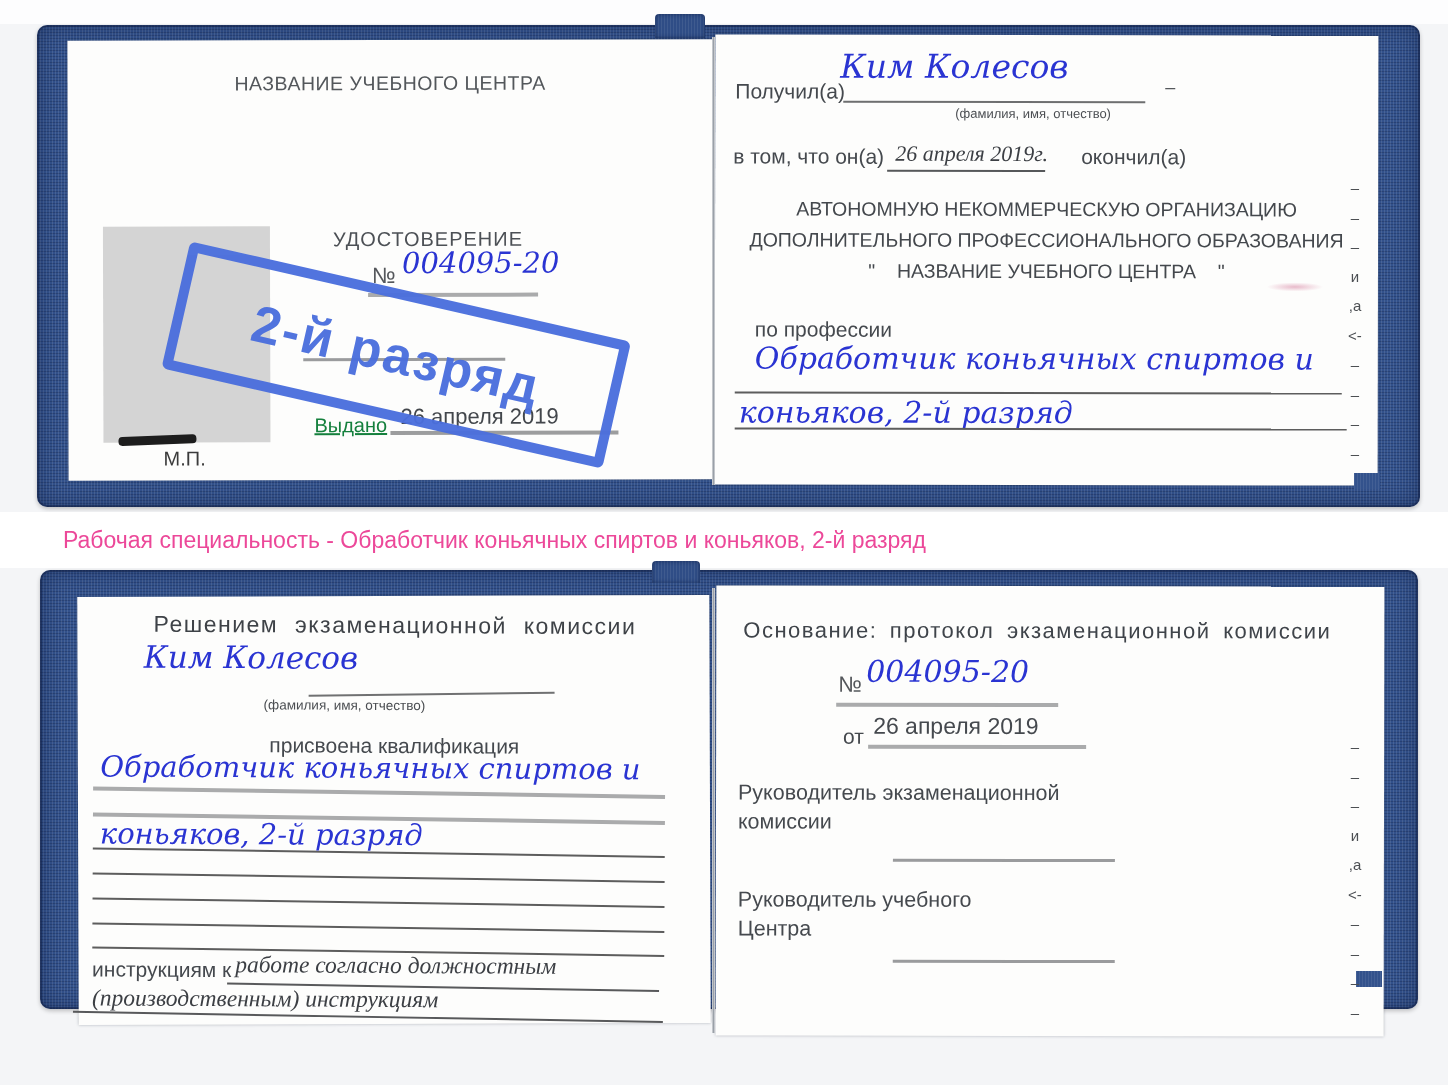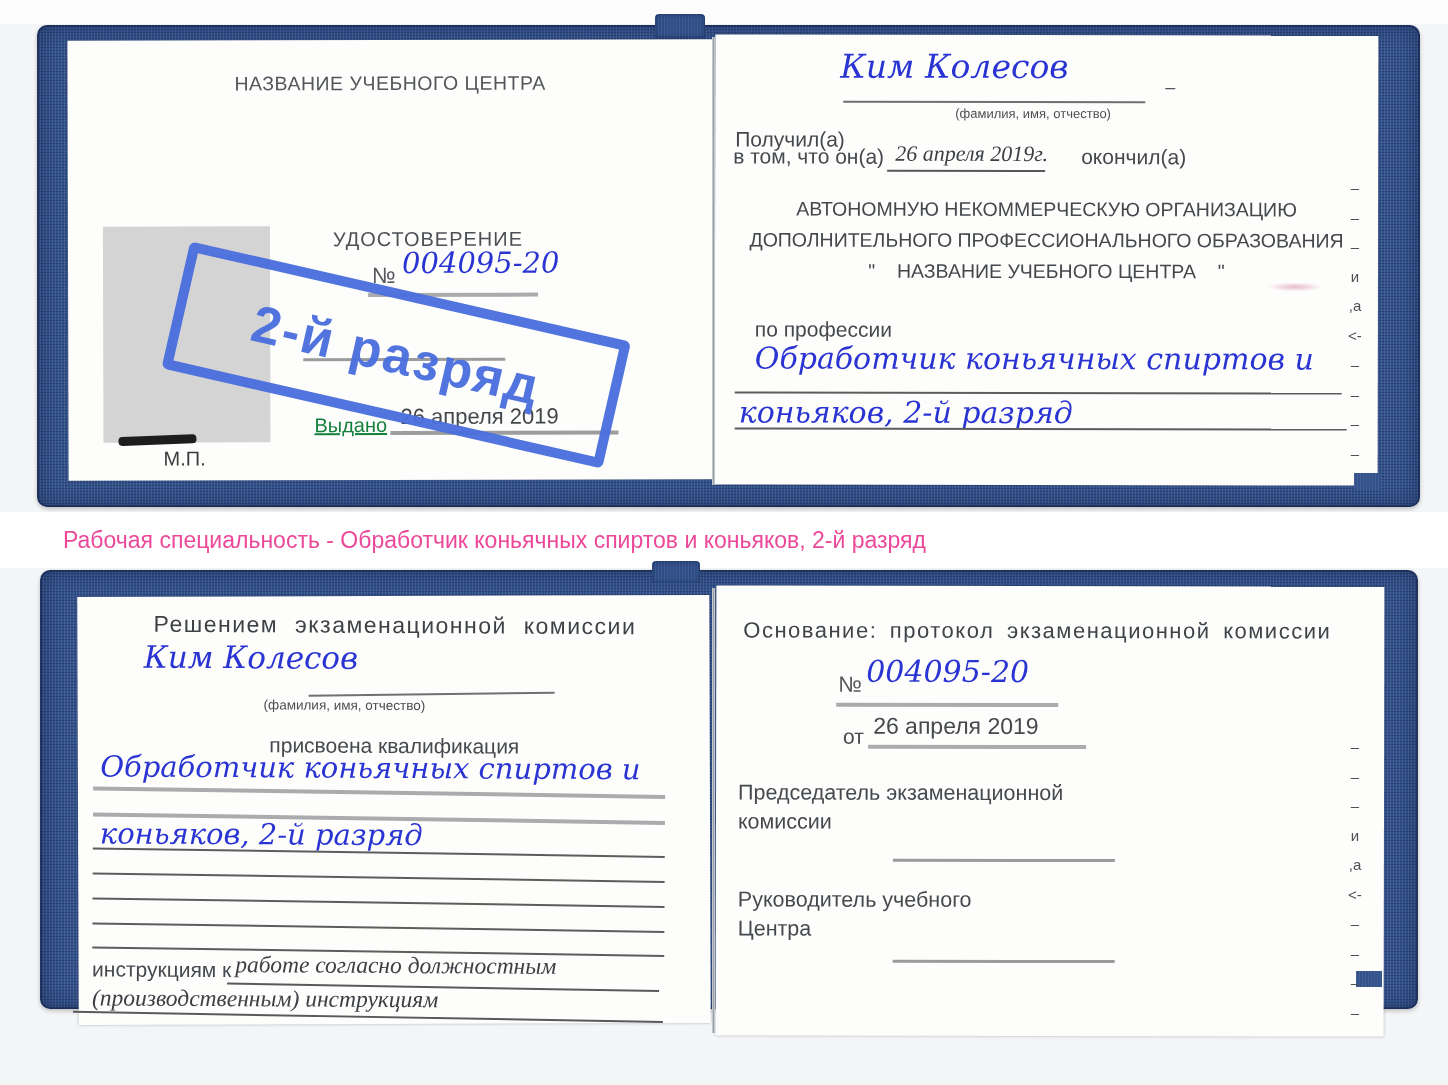--- a/index.html
+++ b/index.html
@@ -92,21 +92,21 @@
   .tl-issued-line { left:322px; top:391px; width:228px; background:#9c9d9e; height:4px; }
   .stamp {
     position:absolute; left:102px; top:250px; width:452px; height:130px;
     border:10px solid #4b6fdd; border-radius:6px;
     transform:rotate(13deg); opacity:.96;
     display:flex; align-items:center; justify-content:center;
   }
   .stamp span { font-size:52px; font-weight:bold; letter-spacing:2px; color:#4b6fdd; white-space:nowrap; }
 
   
-  .tr-received { left:20px; top:45px; font-size:21px;margin-top:48px; }
+  .tr-received { left:20px; top:45px; font-size:21px; }
   .tr-name { left:125px; top:12px; font-size:33px; }
   .tr-name-line { left:128px; top:66px; width:302px; background:#6e6f70; }
   .tr-name-dash { left:450px; top:42px; font-size:18px; color:#55585c; }
   .tr-name-hint { left:240px; top:71px; font-size:13px; color:#4b4e52; }
   .tr-that { left:18px; top:110px; font-size:21px; }
   .tr-date { left:180px; top:106px; font-size:22px; }
   .tr-date-line { left:172px; top:135px; width:158px; background:#56585a; }
   .tr-finished { left:366px; top:110px; font-size:21px; }
   .tr-org { top:159px; font-size:19.5px; line-height:31px; color:#44484d; }
   .pink-smudge { position:absolute; left:552px; top:247px; width:56px; height:9px;
@@ -259,21 +259,21 @@
 
     <div class="page" id="page-br">
       <div class="abs br-basis">Основание: протокол экзаменационной комиссии</div>
       <div class="abs br-no printed">№</div>
       <div class="abs br-no-value hand">004095-20</div>
       <div class="line thick br-no-line"></div>
       <div class="abs br-from printed">от</div>
       <div class="abs br-from-date">26 апреля 2019</div>
       <div class="line thick br-from-line"></div>
       <div class="abs br-chair printed">
-        <div>Председатель экзаменационной</div>
+        <div>Руководитель экзаменационной</div>
         <div>комиссии</div>
       </div>
       <div class="line mid br-sig1"></div>
       <div class="abs br-head printed">
         <div>Руководитель учебного</div>
         <div>Центра</div>
       </div>
       <div class="line mid br-sig2"></div>
     </div>
 

